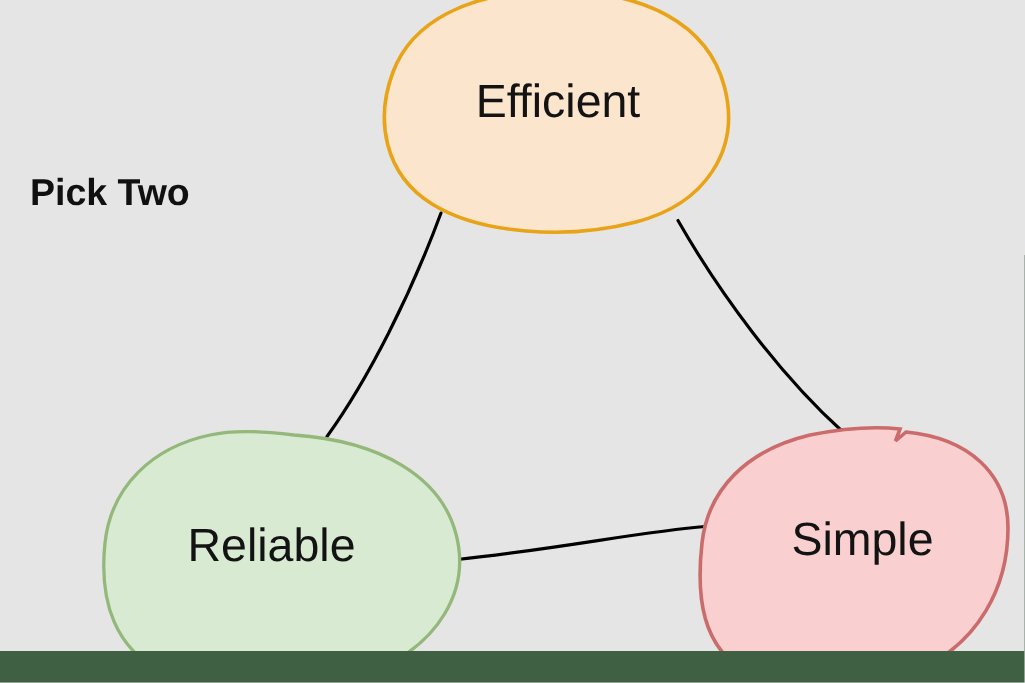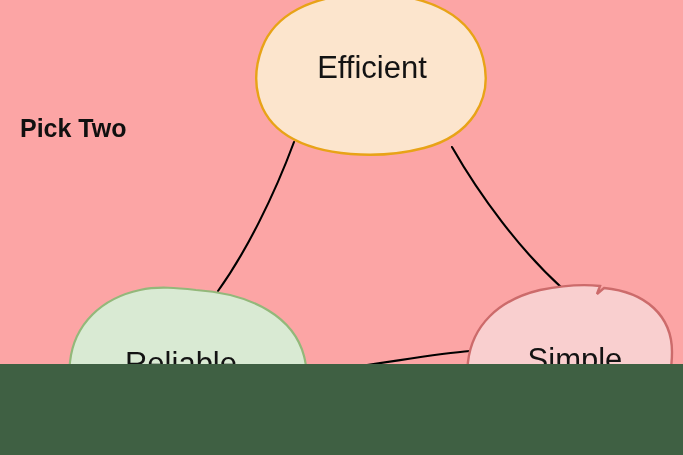--- a/index.html
+++ b/index.html
@@ -45,21 +45,21 @@
   .connector {
     fill: none;
     stroke: #000000;
     stroke-width: 2.1;
     stroke-linecap: round;
   }
 </style>
 </head>
 <body>
 
-<div id="canvas" style="width: 683px; height: 364px; background: #fca5a5;">
+<div id="canvas" style="width: 683px; height: 434px; background: #e5e5e5;">
 
   <svg id="diagram-svg" viewBox="0 0 683 455" xmlns="http://www.w3.org/2000/svg" style="width: 683px; height: 455px;">
 
     <path class="connector" d="M 294 142 C 274 196 246 252 218 291" stroke="#000000"></path>
 
     <path class="connector" d="M 452 147 C 480 196 520 250 562 288" stroke="#000000"></path>
 
     <path class="connector" d="M 305 373 C 372 366 430 354 470 351" stroke="#000000"></path>
 
     <g>

